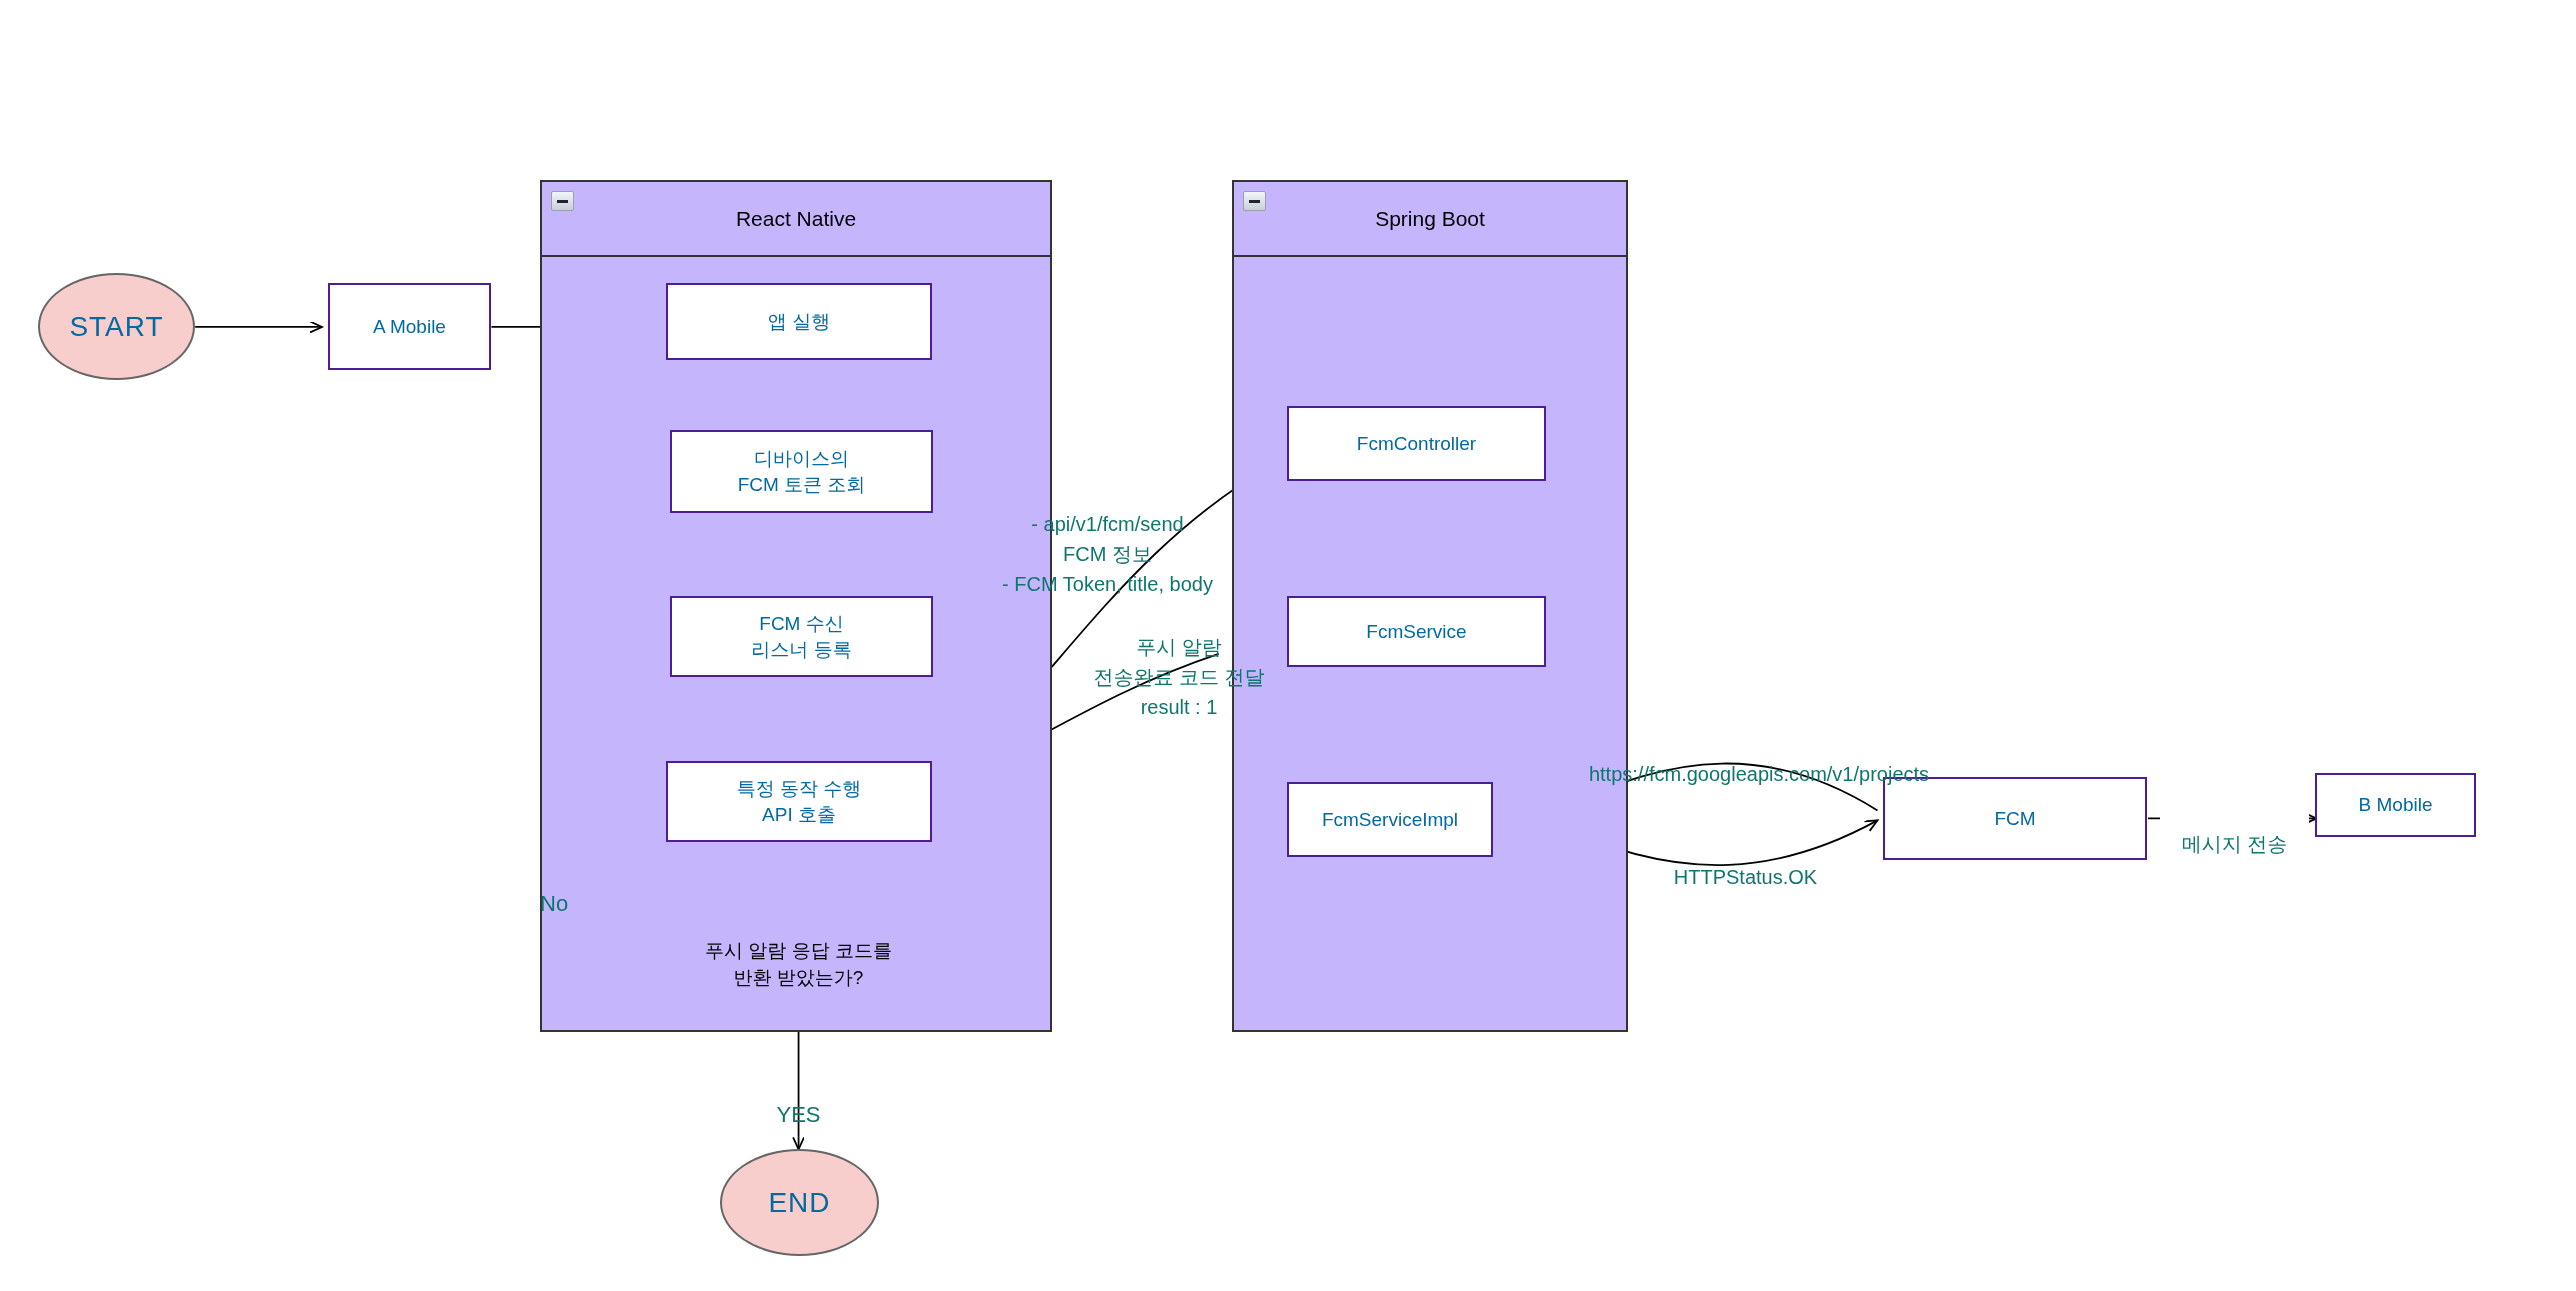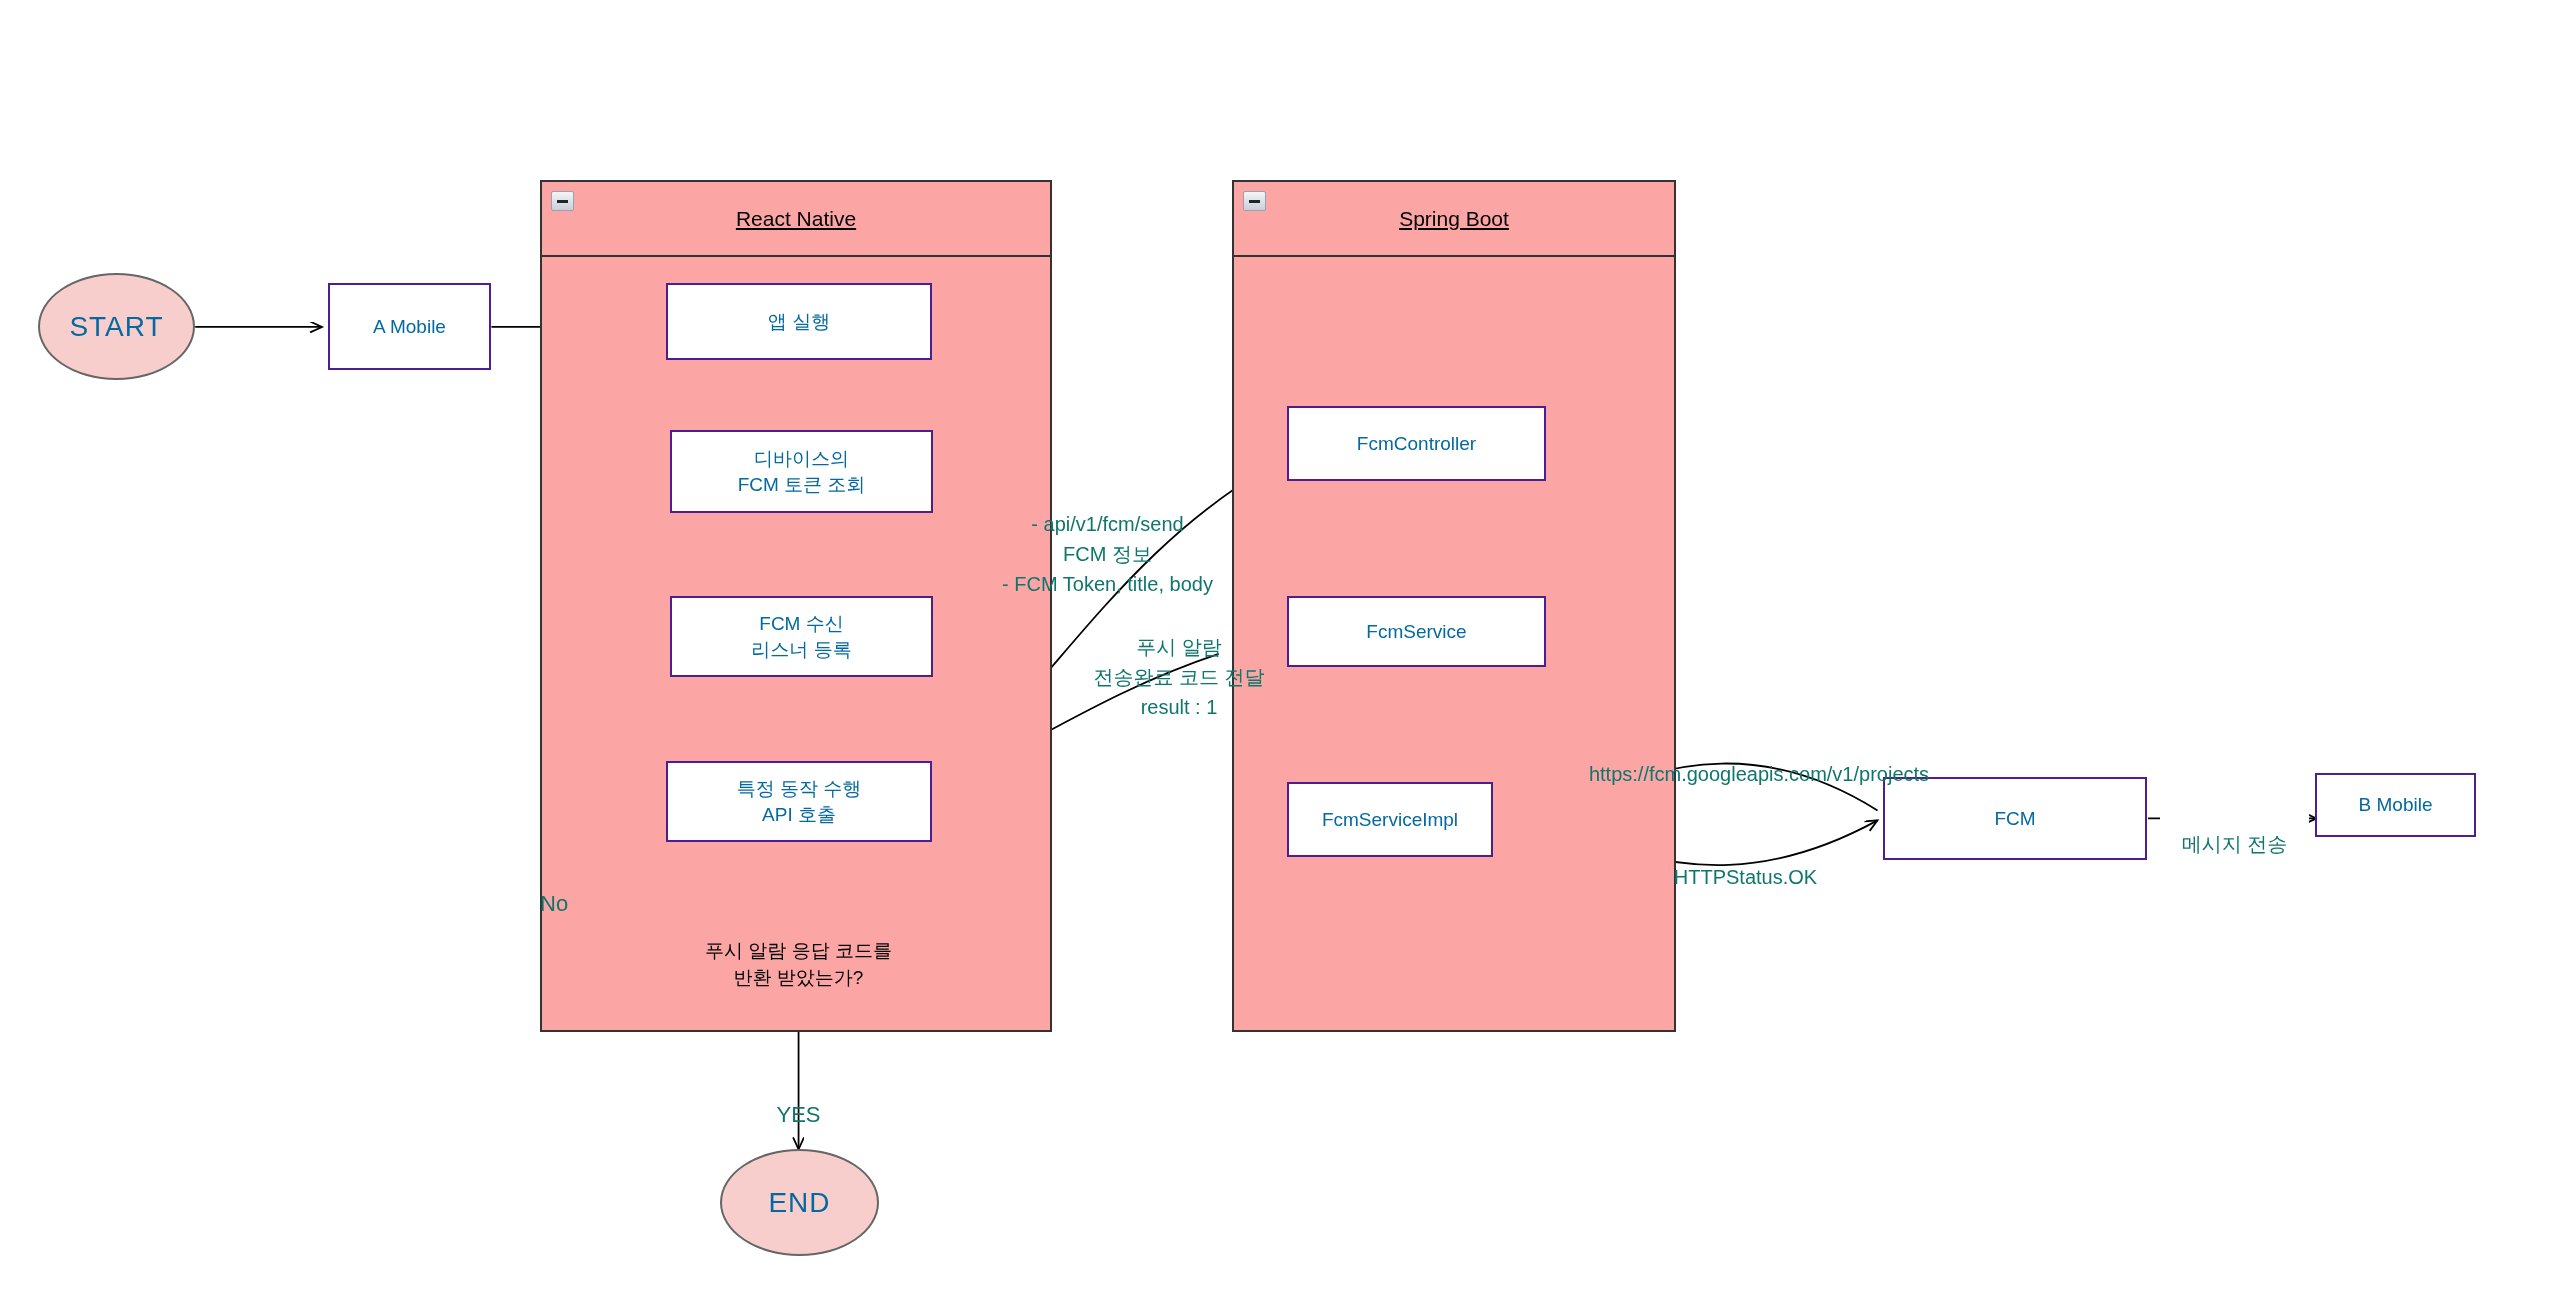--- a/index.html
+++ b/index.html
@@ -37,22 +37,21 @@
     border:2px solid #666666;
     background:#f8cecc;
     border-radius:50%;
     font-size:28px;
     letter-spacing:1px;
   }
   .container{
     position:absolute;
     box-sizing:border-box;
     border:2px solid #333333;
-    background:#fca5a5;
-    text-decoration:underline;
+    background:#c4b5fd;
   }
   .container-header{
     position:relative;
     height:73px;
     border-bottom:2px solid #333333;
     display:flex;align-items:center;justify-content:center;
     font-size:21px;color:#000000;
   }
   .collapse-icon{
     position:absolute;left:9px;top:9px;
@@ -174,21 +173,21 @@
   <div class="node rect" style="left:666px;top:761px;width:266px;height:81px;">
     <span>특정 동작 수행
 API 호출</span>
   </div>
 
   <div class="diamond-wrap" style="left:643px;top:902px;width:311px;height:125px;">
     <div class="diamond-text">푸시 알람 응답 코드를
 반환 받았는가?</div>
   </div>
 
-  <div class="container" style="left:1232px;top:180px;width:444px;height:852px;">
+  <div class="container" style="left:1232px;top:180px;width:396px;height:852px;">
     <div class="container-header">
       <span class="collapse-icon">
           <i></i>
         </span>
       <span>Spring Boot</span>
     </div>
     <div class="container-body"></div>
   </div>
 
   <div class="node rect" style="left:1287px;top:406px;width:259px;height:75px;">

